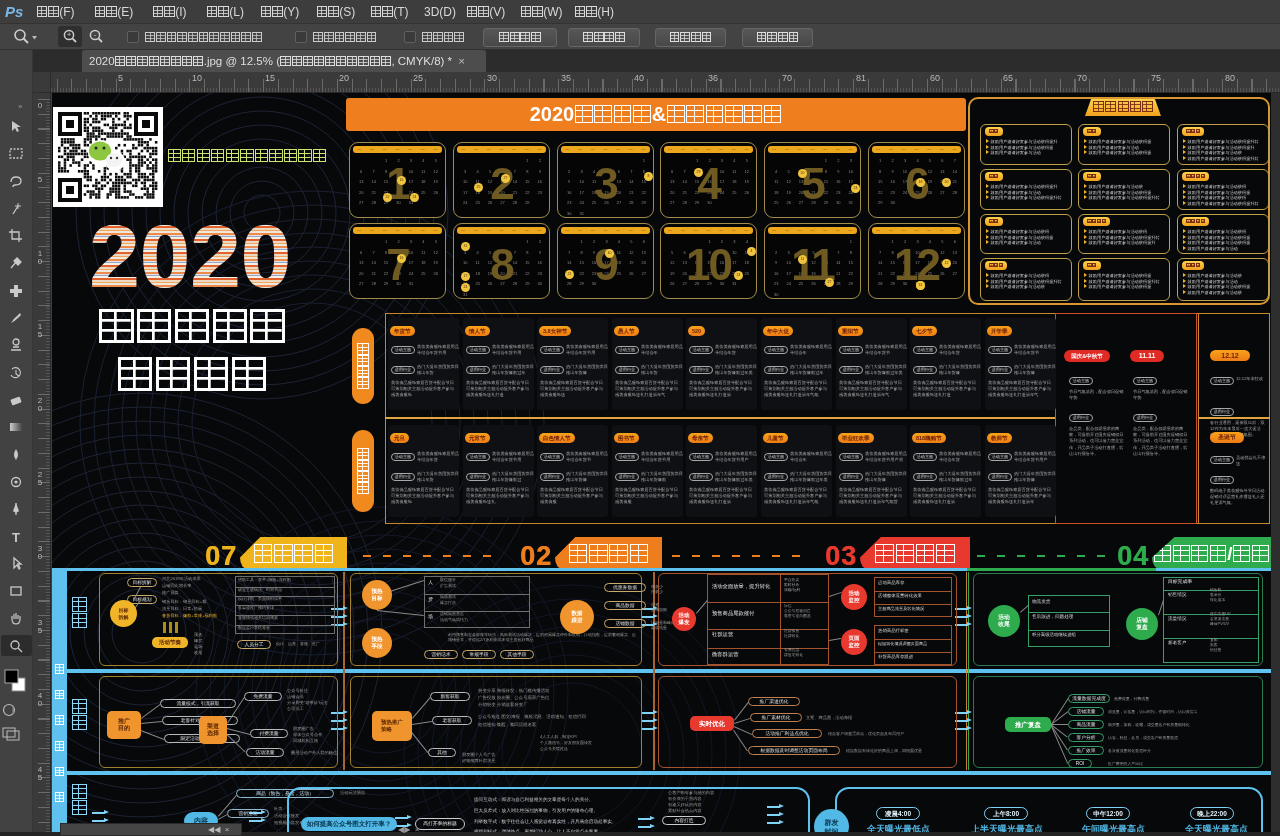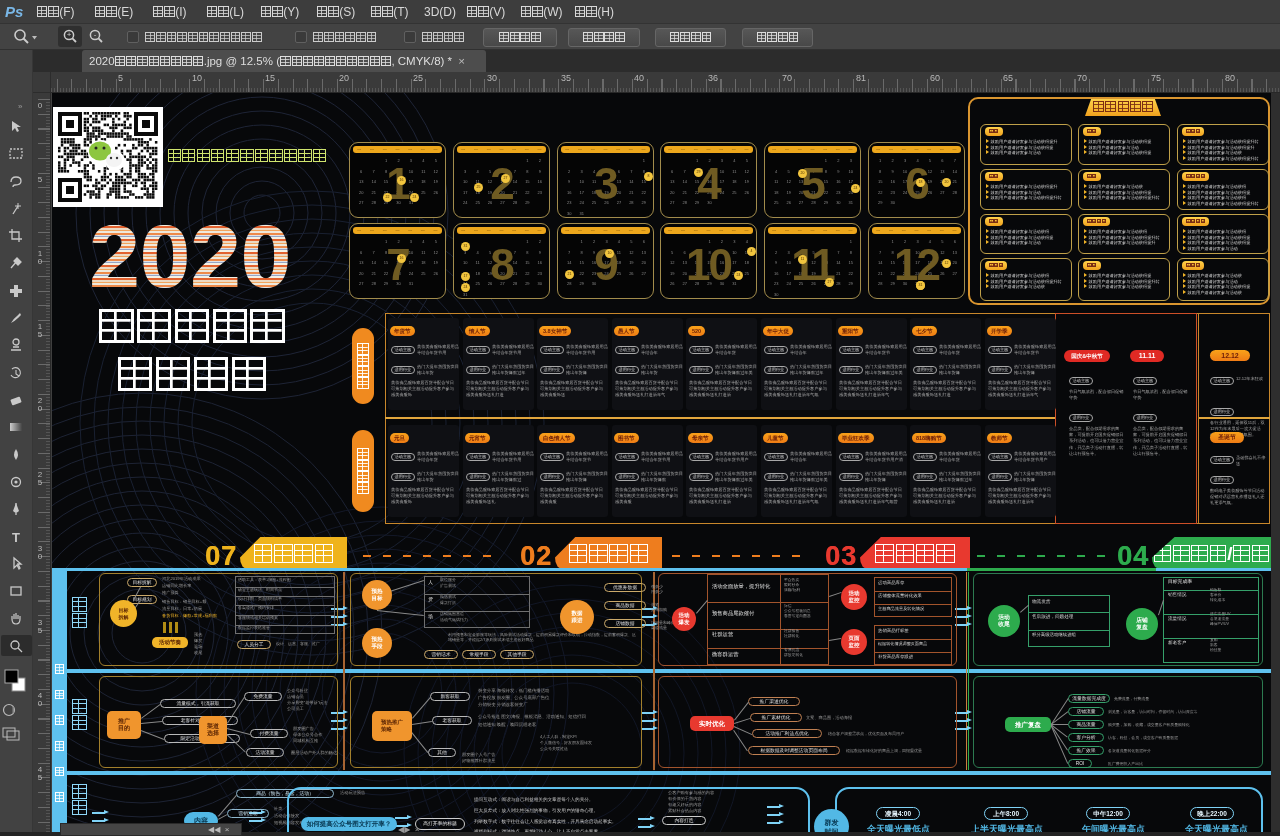--- a/index.html
+++ b/index.html
@@ -761,20 +761,21 @@
       <div class="abs" style="left:28px;top:125px;width:220px;height:76px;
  font-size:89px;font-weight:bold;line-height:76px;letter-spacing:1px;text-align:center;
  background:repeating-linear-gradient(180deg,#efe9dc 0,#efe9dc 2px,#ee8a4a 2px,#ee8a4a 3.6px,#dfe2e8 3.6px,#dfe2e8 5.2px,#98a5c4 5.2px,#98a5c4 6.4px,#f4f0e4 6.4px,#f4f0e4 8.4px,#e2622f 8.4px,#e2622f 9.8px,#ecd9c2 9.8px,#ecd9c2 11.6px,#f0a45e 11.6px,#f0a45e 13px);
  -webkit-background-clip:text;background-clip:text;color:transparent">2020</div>
       <div class="abs" style="left:29.6px;top:125px;width:220px;height:76px;
  font-size:89px;font-weight:bold;line-height:76px;letter-spacing:1px;text-align:center;
  background:repeating-linear-gradient(180deg,#efe9dc 0,#efe9dc 2px,#ee8a4a 2px,#ee8a4a 3.6px,#dfe2e8 3.6px,#dfe2e8 5.2px,#98a5c4 5.2px,#98a5c4 6.4px,#f4f0e4 6.4px,#f4f0e4 8.4px,#e2622f 8.4px,#e2622f 9.8px,#ecd9c2 9.8px,#ecd9c2 11.6px,#f0a45e 11.6px,#f0a45e 13px);
  -webkit-background-clip:text;background-clip:text;color:transparent">2020</div>
       <div class="abs w" style="left:30px;top:212px;width:220px;text-align:center;font-size:39px;font-weight:bold"><i class="hz"></i><i class="hz"></i><i class="hz"></i><i class="hz"></i><i class="hz"></i></div>
       <div class="abs w" style="left:30px;top:260px;width:220px;text-align:center;font-size:39px;font-weight:bold"><i class="hz"></i><i class="hz"></i><i class="hz"></i><i class="hz"></i></div>
+      <div class="abs" style="left:294px;top:5px;width:620px;height:33px;background:#ef7e1e;border-radius:3px;color:#fff;font-size:20px;font-weight:bold;text-align:center;line-height:33px">2020<i class="hz"></i><i class="hz"></i><i class="hz"></i><i class="hz"></i>&amp;<i class="hz"></i><i class="hz"></i><i class="hz"></i><i class="hz"></i><i class="hz"></i><i class="hz"></i></div>
       <div class="cal" style="left:297px;top:49px">
         <div class="calh">
           <span>一</span>
           <span>一</span>
           <span>一</span>
           <span>一</span>
           <span>一</span>
           <span>一</span>
           <span>一</span>
         </div>

